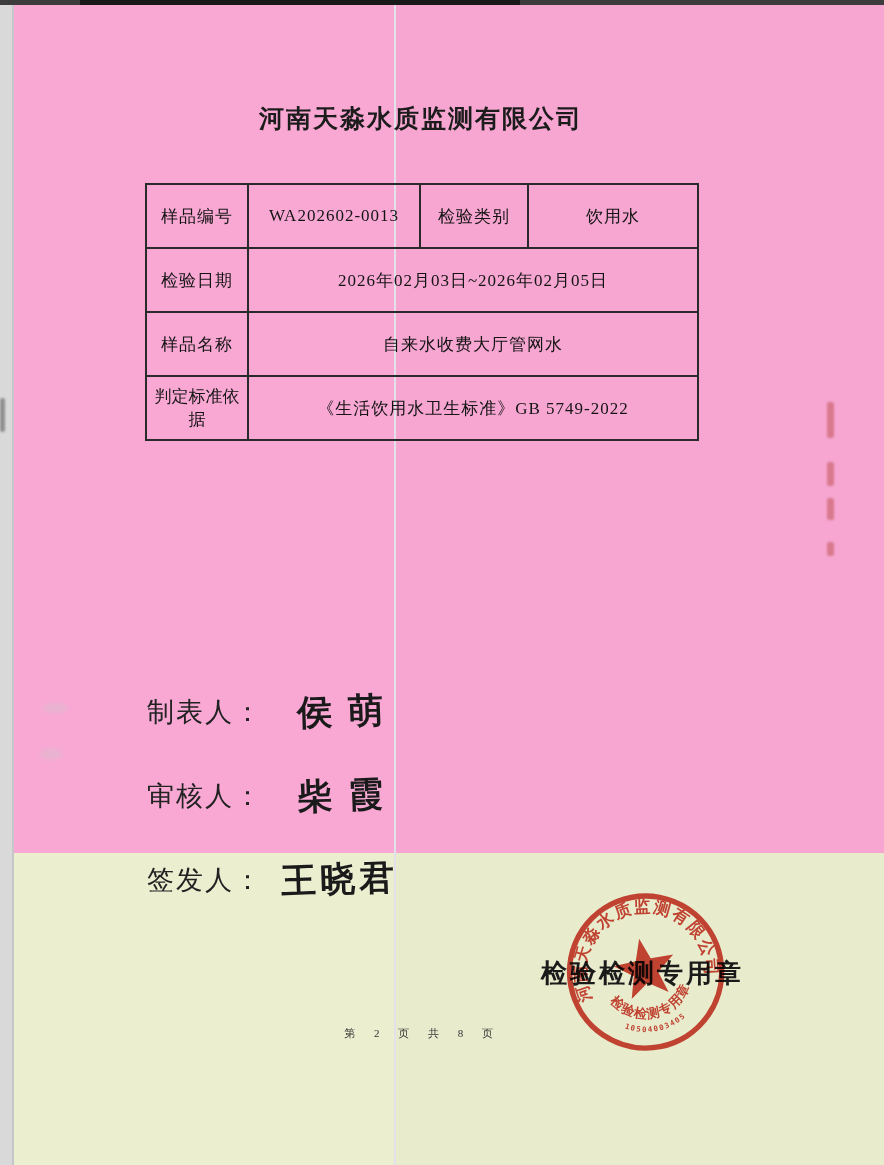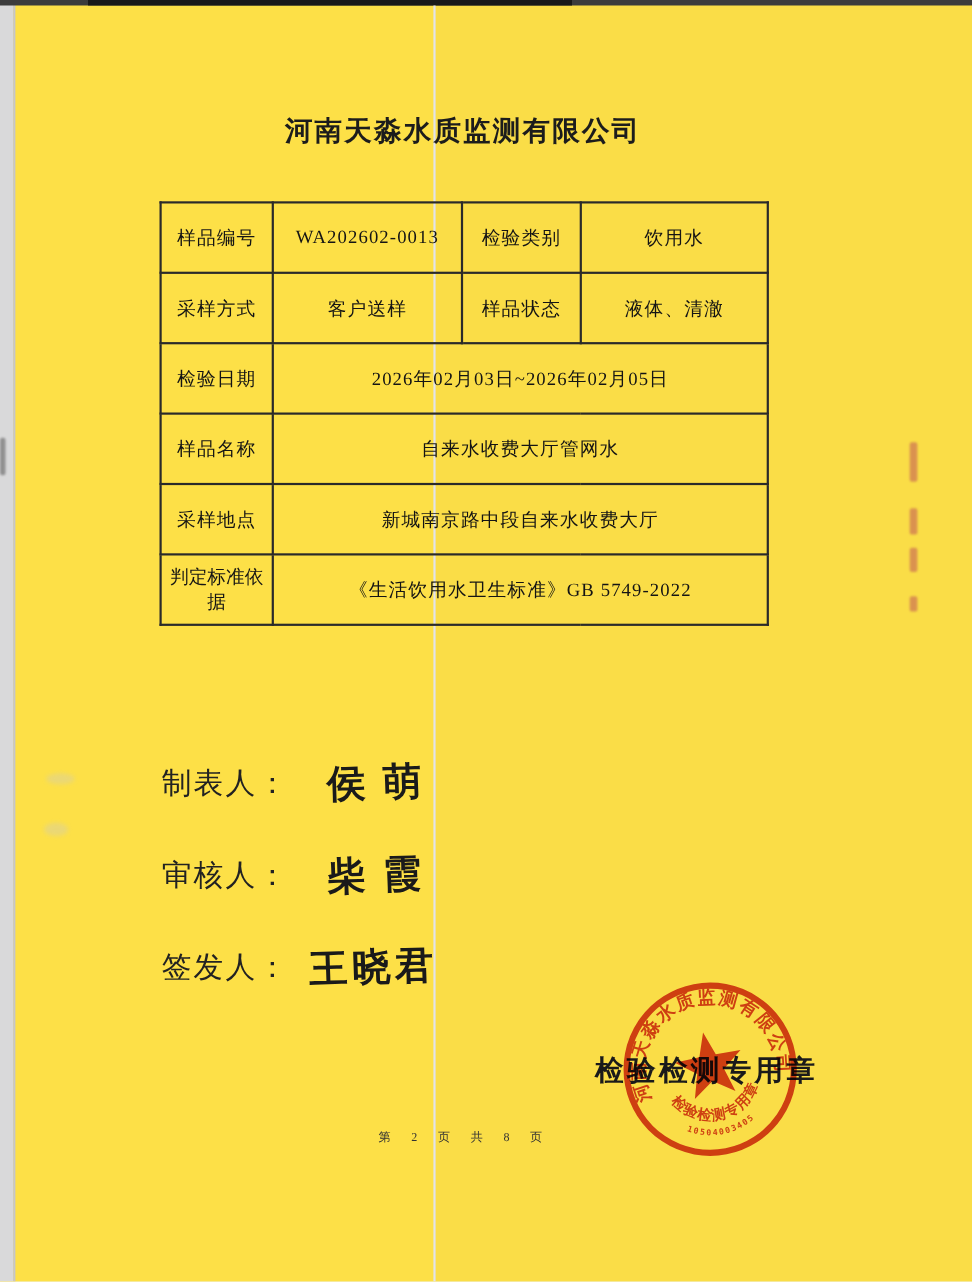--- a/index.html
+++ b/index.html
@@ -3,22 +3,22 @@
 <meta charset="utf-8">
 <style>
   html,body{margin:0;padding:0;}
   body{
     width:884px;height:1165px;
     background:#eceed0;
     font-family:"Liberation Serif","DejaVu Serif",serif;
     position:relative;overflow:hidden;
   }
   .scan{
-    position:absolute;inset:0;width:884px;height:1165px;
-    background:#fde047;
+    position:absolute;inset:0;width:884px;height:853px;
+    background:#f9a8d4;
   }
   
   .edge-left{position:absolute;left:0;top:0;width:12px;height:1165px;background:#d9d9da;}
   .edge-left-line{position:absolute;left:12px;top:0;width:2px;height:1165px;background:#c6c6ca;}
   .edge-top{position:absolute;left:0;top:0;width:884px;height:5px;background:#3c3c3c;}
   .edge-top-dark{position:absolute;left:80px;top:0;width:440px;height:5px;background:#191919;}
   .fold-line{position:absolute;left:394px;top:5px;width:2px;height:1160px;background:#e2e3ea;}
   .right-shade{position:absolute;left:396px;top:5px;width:488px;height:1160px;background:rgba(90,90,110,0.02);}
   .left-dash{position:absolute;left:0;top:398px;width:5px;height:34px;background:#555;opacity:.55;filter:blur(1px);border-radius:2px;}
   .smudge{position:absolute;background:#c9c9c9;opacity:.35;filter:blur(2px);border-radius:50%;}
@@ -103,36 +103,26 @@
         <col style="width:170px">
       </colgroup>
     <tbody>
         <tr>
       <td>样品编号</td>
       <td>WA202602-0013</td>
       <td>检验类别</td>
       <td>饮用水</td>
     </tr>
     <tr>
-      <td>采样方式</td>
-      <td>客户送样</td>
-      <td>样品状态</td>
-      <td>液体、清澈</td>
-    </tr>
-    <tr>
       <td>检验日期</td>
       <td colspan="3">2026年02月03日~2026年02月05日</td>
     </tr>
     <tr>
       <td>样品名称</td>
       <td colspan="3">自来水收费大厅管网水</td>
-    </tr>
-    <tr>
-      <td>采样地点</td>
-      <td colspan="3">新城南京路中段自来水收费大厅</td>
     </tr>
     <tr>
       <td style="letter-spacing:0;margin-left:36px;">判定标准依据</td>
       <td colspan="3">《生活饮用水卫生标准》GB 5749-2022</td>
     </tr>
   </tbody>
     </table>
 
   <div class="sig-row" style="top:688px;">
     <span class="sig-label">制表人：</span><span class="sig-name sp">侯萌</span>

